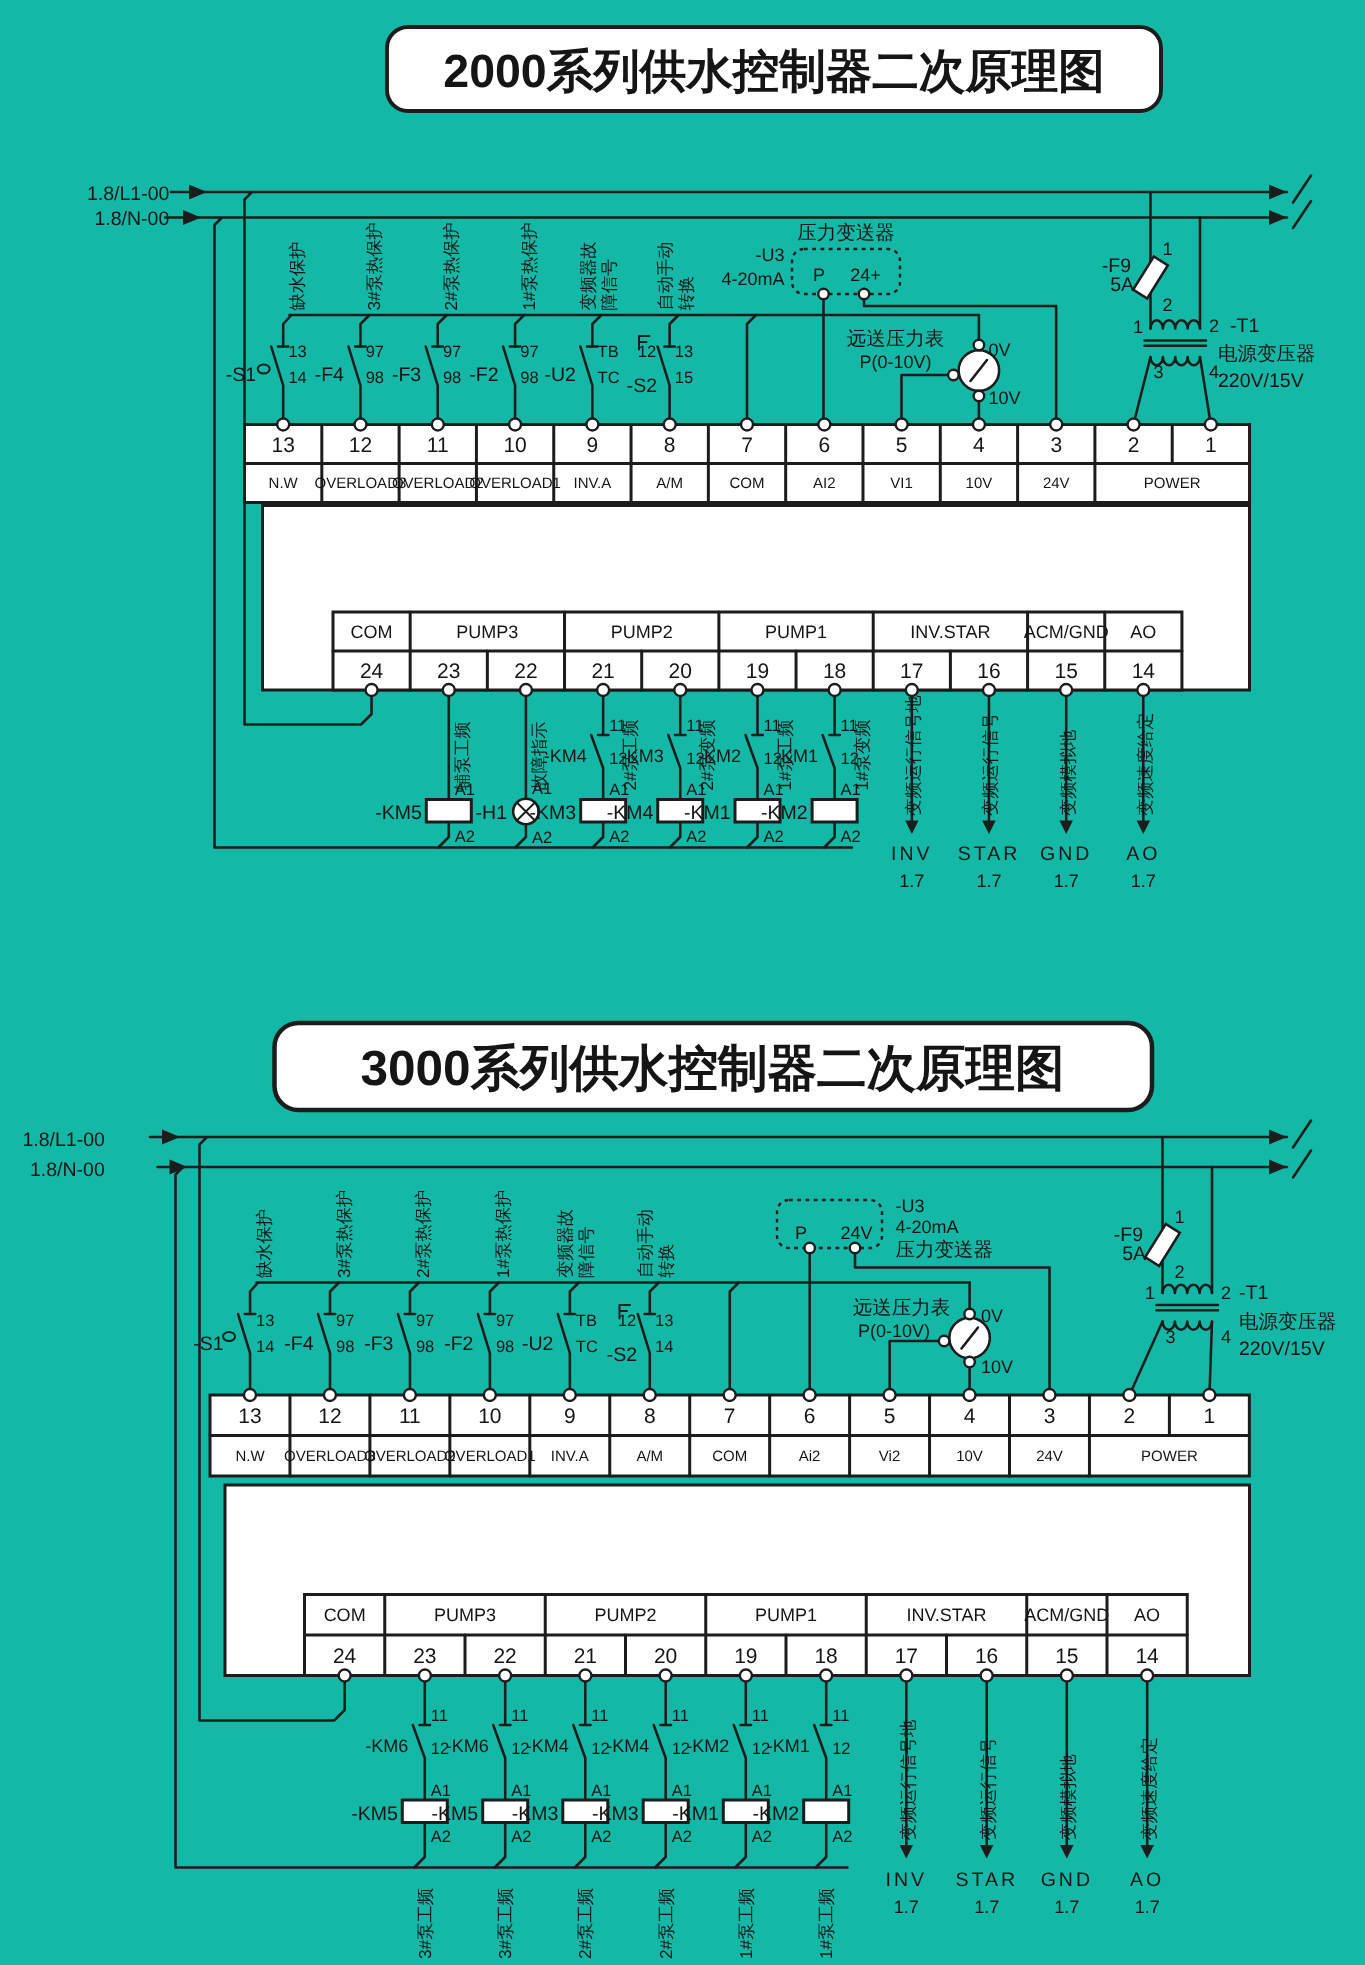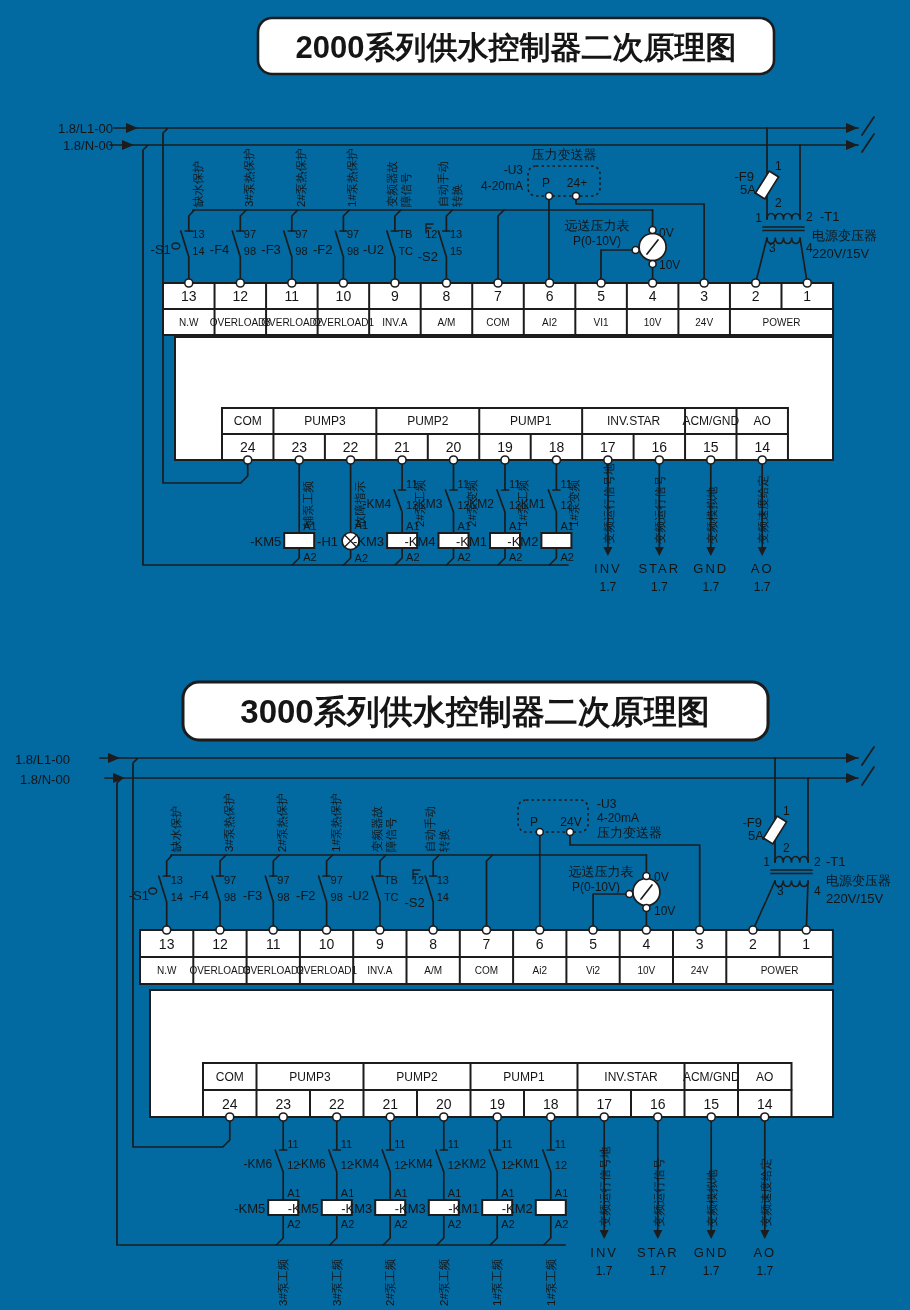--- a/index.html
+++ b/index.html
@@ -1,16 +1,16 @@
 <!DOCTYPE html>
 <html><head>
 <meta charset="utf-8">
 <style>
   html,body{margin:0;padding:0;background:#fff}
-  .page{width:910px;height:1310px;background:#0369a1;position:relative}
+  .page{width:910px;height:1310px;background:#14b8a6;position:relative}
   svg{display:block}
   text{font-family:"Liberation Sans","DejaVu Sans",sans-serif;fill:#151515}
   .w{fill:none;stroke:#1c1c1c;stroke-width:1.7;stroke-linecap:round;stroke-linejoin:round}
   .w2{stroke-width:2}
   .thin{stroke-width:1.3}
   .wb{fill:#fff;stroke:#1c1c1c;stroke-width:2}
   .dot{fill:#fff;stroke:#1c1c1c;stroke-width:1.6}
   .dash{fill:none;stroke:#1c1c1c;stroke-width:1.6;stroke-dasharray:2.5 3}
   .arr{fill:#1c1c1c;stroke:none}.t11{font-size:11px}.t12{font-size:12px}.t13{font-size:13px}
   .e{text-anchor:end}.m{text-anchor:middle}

